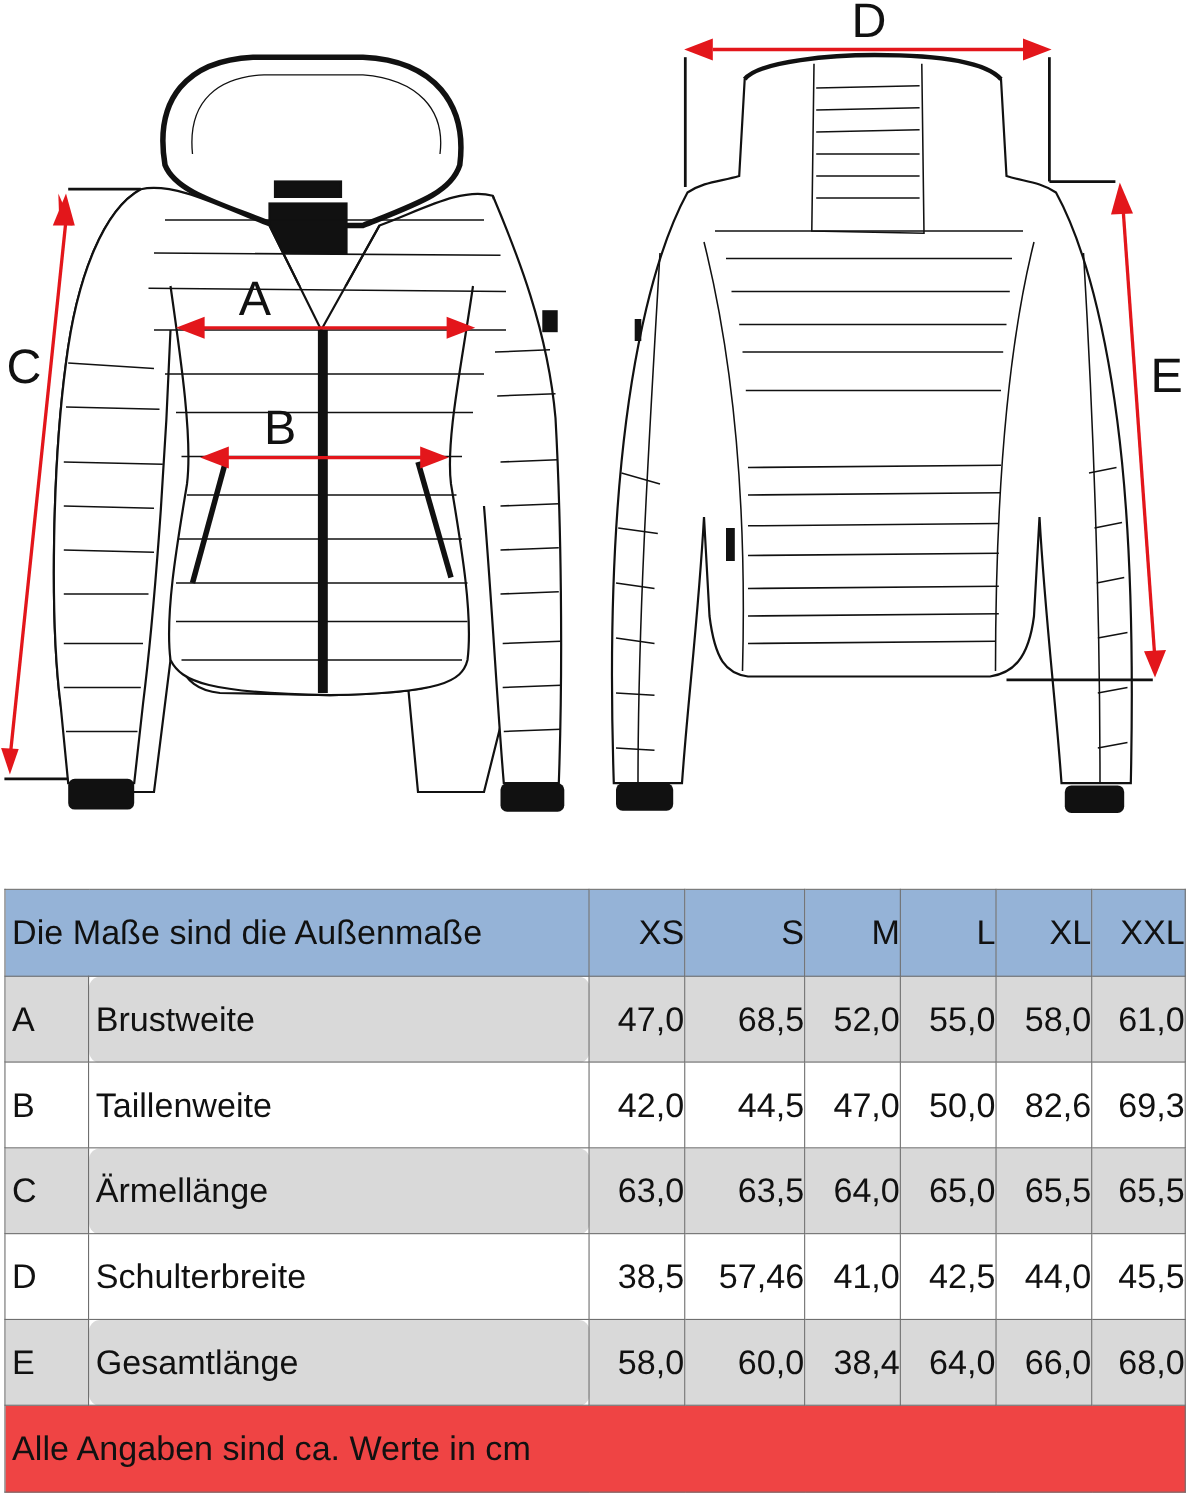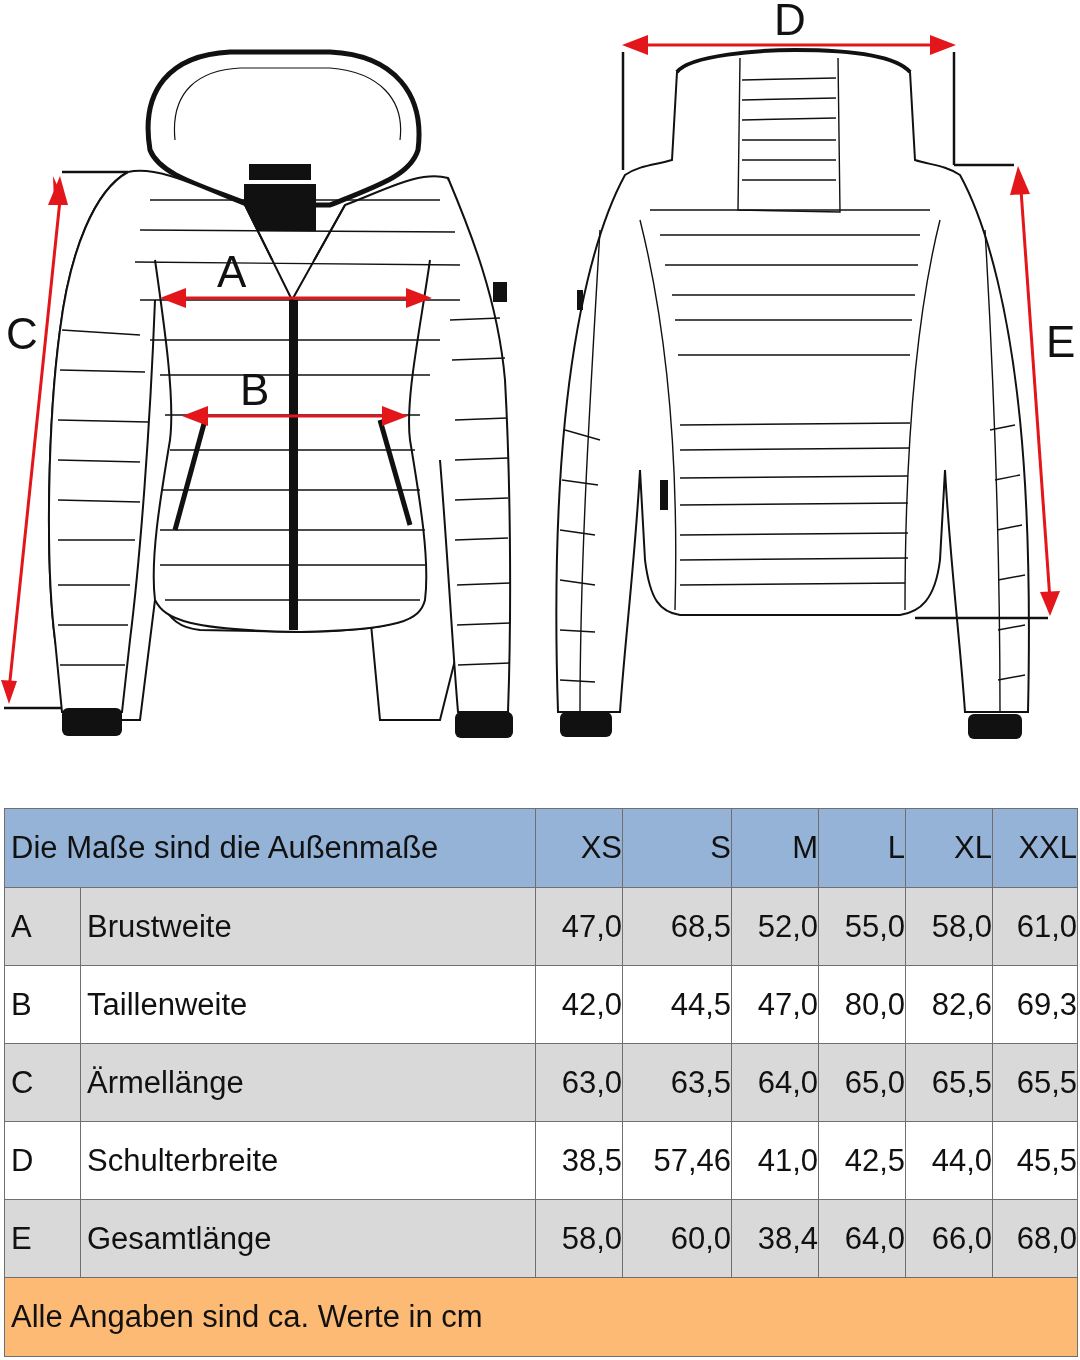--- a/index.html
+++ b/index.html
@@ -3,25 +3,25 @@
 <meta charset="utf-8">
 <style>
   html, body { margin:0; padding:0; background:#ffffff; }
   body { width:1080px; height:1360px; position:relative; overflow:hidden; font-family:"Liberation Sans", sans-serif; color:#111; }
   .illus { position:absolute; left:0; top:0; width:1080px; height:790px; }
   .illus svg { position:absolute; left:0; top:0; }
   .mlabel { position:absolute; font-family:"Liberation Sans", sans-serif; font-size:44px; color:#111; line-height:1; }
   .size-table { position:absolute; left:4px; top:808px; width:1073px; border-collapse:collapse; table-layout:fixed; }
   .size-table td { border:1px solid #6f6f6f; font-size:31px; height:77px; padding:0; vertical-align:middle; }
   .size-table tr.head td { background:#95b3d7; height:78px; }
-  .size-table tr.foot td { background:#fdba74; height:78px; }
+  .size-table tr.foot td { background:#ef4444; height:78px; }
   .size-table tr.grey td { background:#d9d9d9; }
   .size-table tr.white td { background:#ffffff; }
   .c-key { padding-left:6px !important; }
-  .c-name { padding-left:6px !important; }
+  .c-name { padding-left:6px !important;border-radius:10px; }
   .c-val { text-align:right; }
   .hdr-title { padding-left:6px !important; }
   .foot-text { padding-left:6px !important; }
 </style>
 </head>
 <body>
 
 <div class="illus">
   <svg width="1080" height="790" viewBox="0 0 1080 790">
     <defs>
@@ -210,21 +210,21 @@
     <td class="c-val">55,0</td>
     <td class="c-val">58,0</td>
     <td class="c-val">61,0</td>
   </tr>
   <tr class="white">
     <td class="c-key">B</td>
     <td class="c-name">Taillenweite</td>
     <td class="c-val">42,0</td>
     <td class="c-val">44,5</td>
     <td class="c-val">47,0</td>
-    <td class="c-val">80,0</td>
+    <td class="c-val">50,0</td>
     <td class="c-val">82,6</td>
     <td class="c-val">69,3</td>
   </tr>
   <tr class="grey">
     <td class="c-key">C</td>
     <td class="c-name">Ärmellänge</td>
     <td class="c-val">63,0</td>
     <td class="c-val">63,5</td>
     <td class="c-val">64,0</td>
     <td class="c-val">65,0</td>

